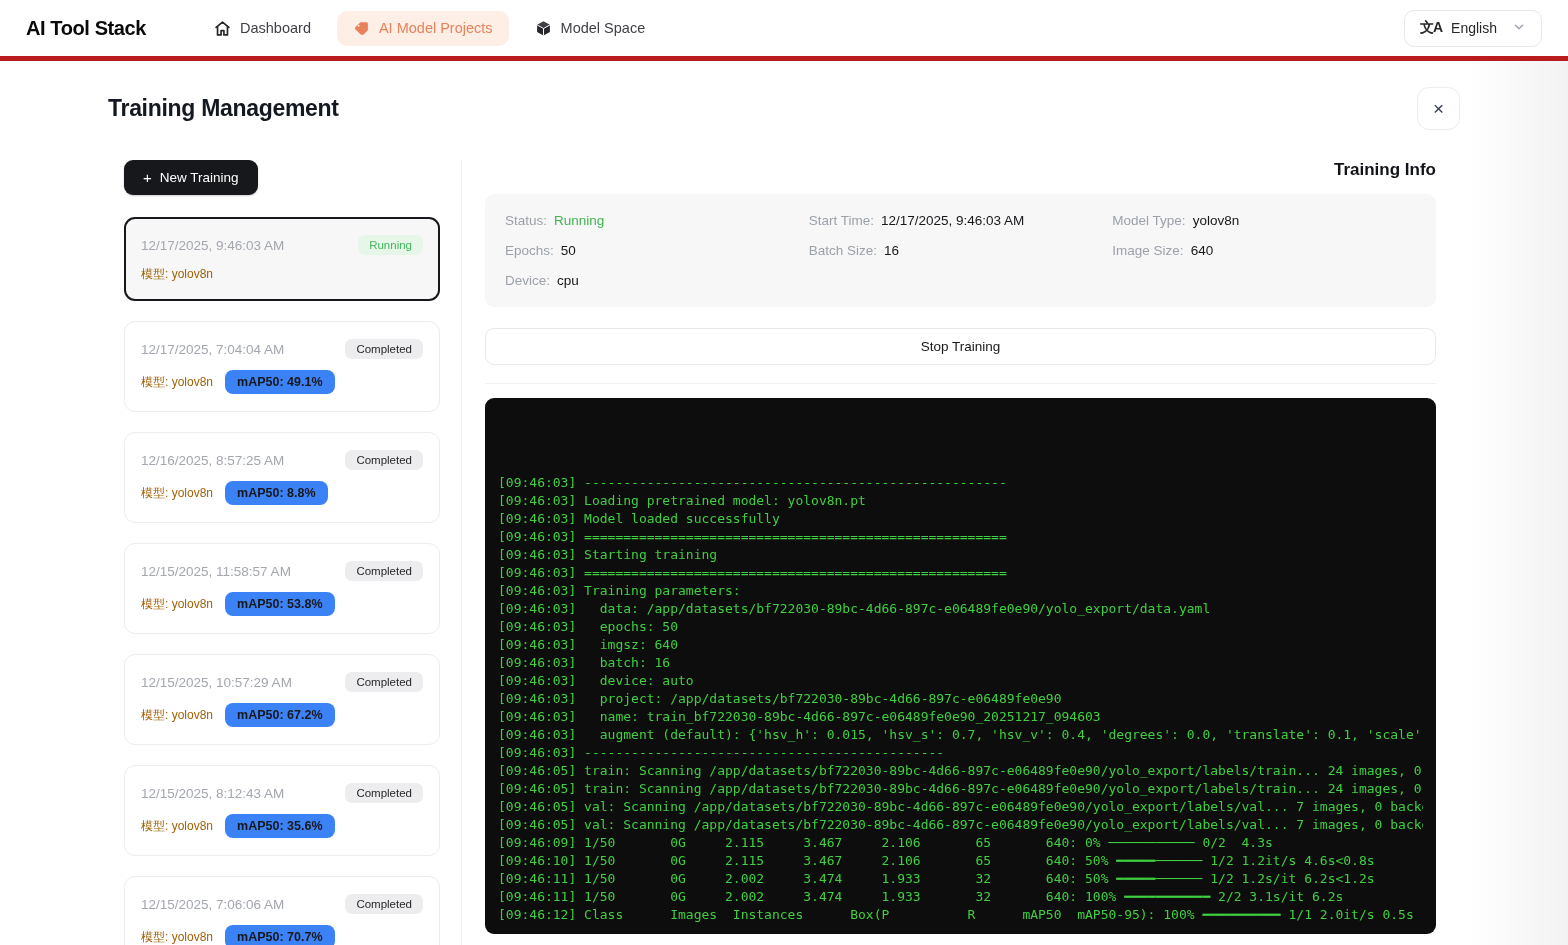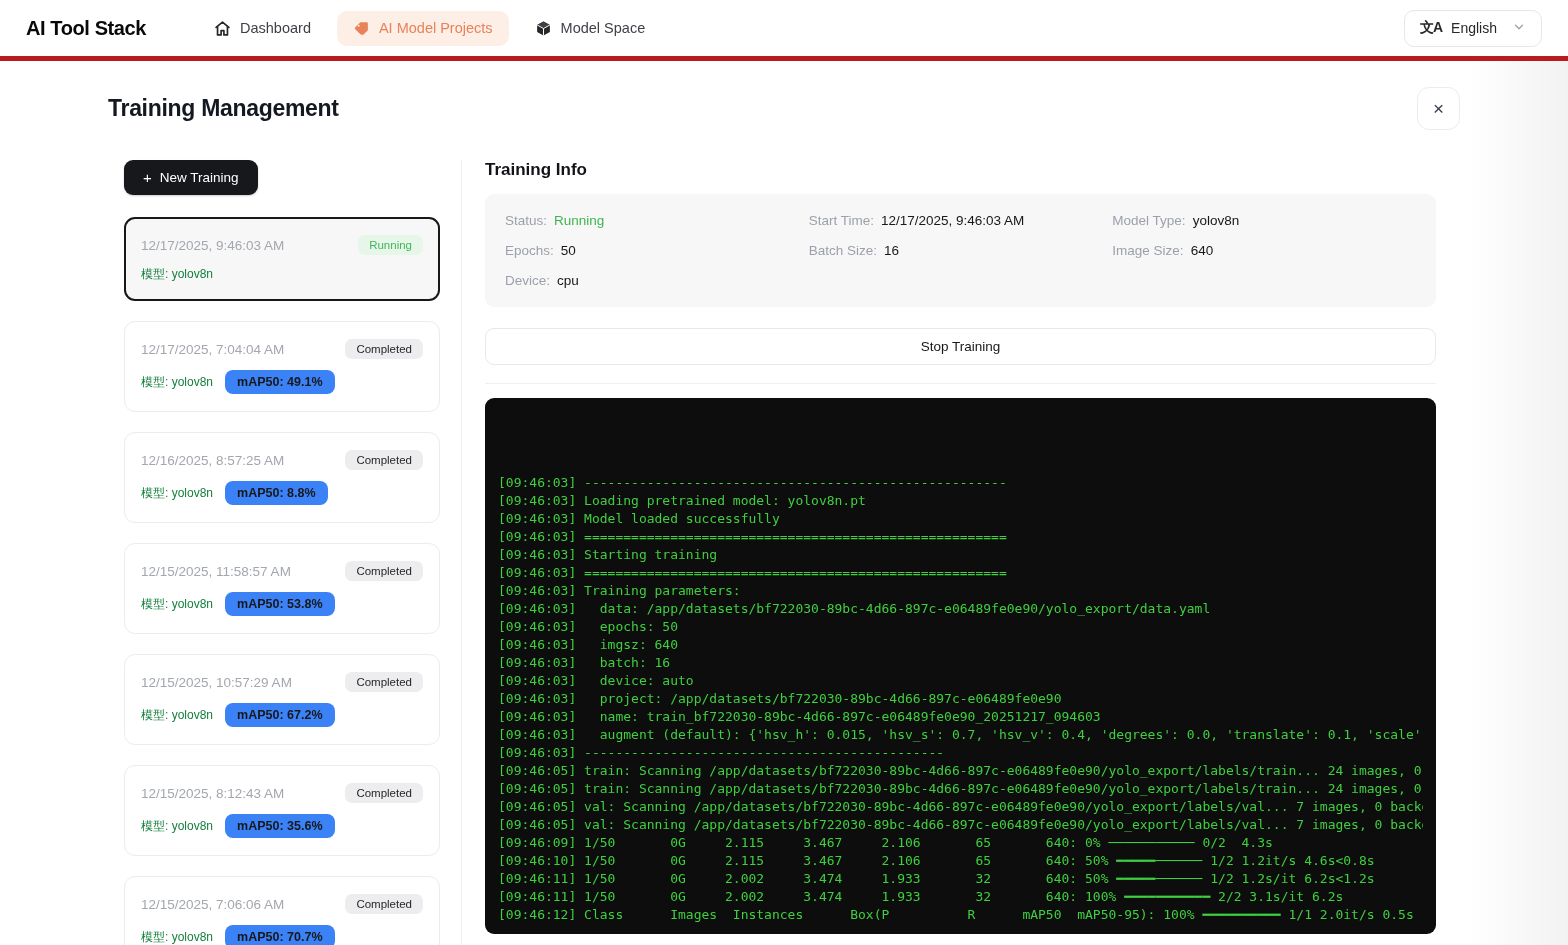--- a/index.html
+++ b/index.html
@@ -42,26 +42,26 @@
   .new-training-btn .plus { font-size: 15px; font-weight: 400; }
   .run-list { display: flex; flex-direction: column; gap: 20px; }
   .run-card { border: 1px solid #ececef; border-radius: 11px; background: #fff; padding: 17px 16px; cursor: pointer; }
   .run-card.selected { border: 2px solid #17181c; background: #f7f7f8; padding: 16px 15px; }
   .run-row { display: flex; align-items: center; justify-content: space-between; }
   .run-row2 { margin-top: 11px; justify-content: flex-start; gap: 12px; }
   .run-date { font-size: 13.5px; color: #a3a7ae; }
   .run-status { font-size: 11.5px; font-weight: 500; padding: 4px 11px; border-radius: 7px; }
   .run-status.running { background: #e6f7ea; color: #46b55c; }
   .run-status.completed { background: #ededf0; color: #27272a; }
-  .run-model { font-size: 12px; color: #15803d; }
+  .run-model { font-size: 12px; color: #a16207; }
   .run-map { font-size: 12.5px; font-weight: 700; color: #18181b; background: #3b82f6; padding: 5px 12px; border-radius: 8px; }
 
   
   .right-col { flex: 1; padding-left: 23px; padding-right: 24px; min-width: 0; }
-  .section-heading { font-size: 17px; font-weight: 700; color: #111318; }
+  .section-heading { font-size: 17px; font-weight: 700; color: #111318; text-align: right; }
   .info-panel { margin-top: 14px; background: #f7f7f8; border-radius: 9px; padding: 19px 20px;
     display: grid; grid-template-columns: 1fr 1fr 1fr; row-gap: 15px; }
   .info-field { font-size: 13.5px; display: flex; gap: 7px; align-items: baseline; }
   .info-label { color: #9ca1a9; }
   .info-value { color: #18181b; font-weight: 500; }
   .info-value.green { color: #3fb54f; }
   .stop-btn { display: block; width: 100%; margin-top: 21px; padding: 10px 0; background: #fff;
     border: 1px solid #e8e8ea; border-radius: 9px; font-size: 13.5px; font-weight: 500; color: #18181b;
     cursor: pointer; font-family: "Liberation Sans", sans-serif; }
   .divider { border: none; border-top: 1px solid #f0f0f1; margin-top: 18px; }

